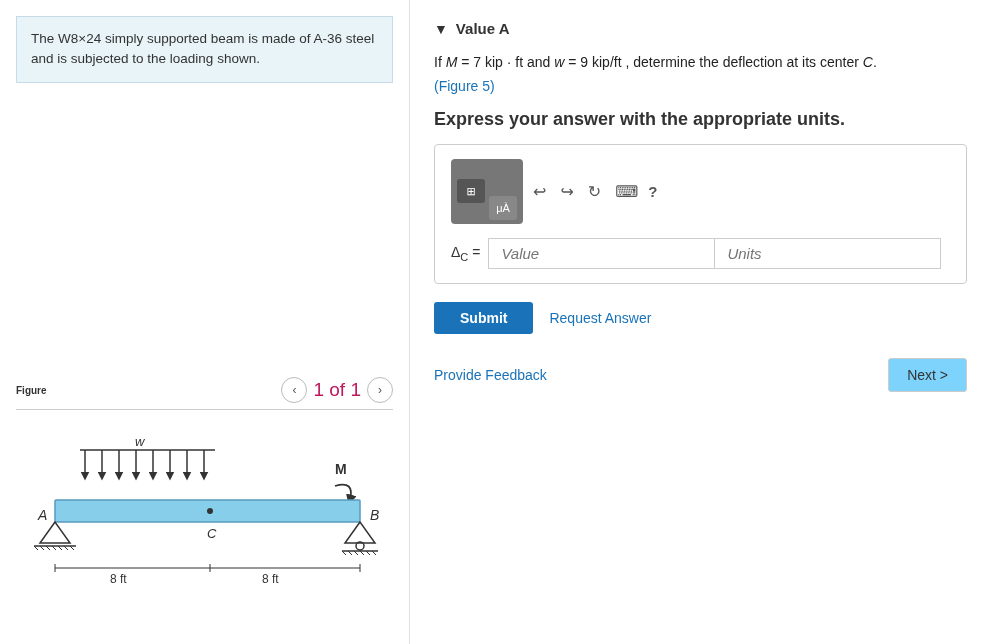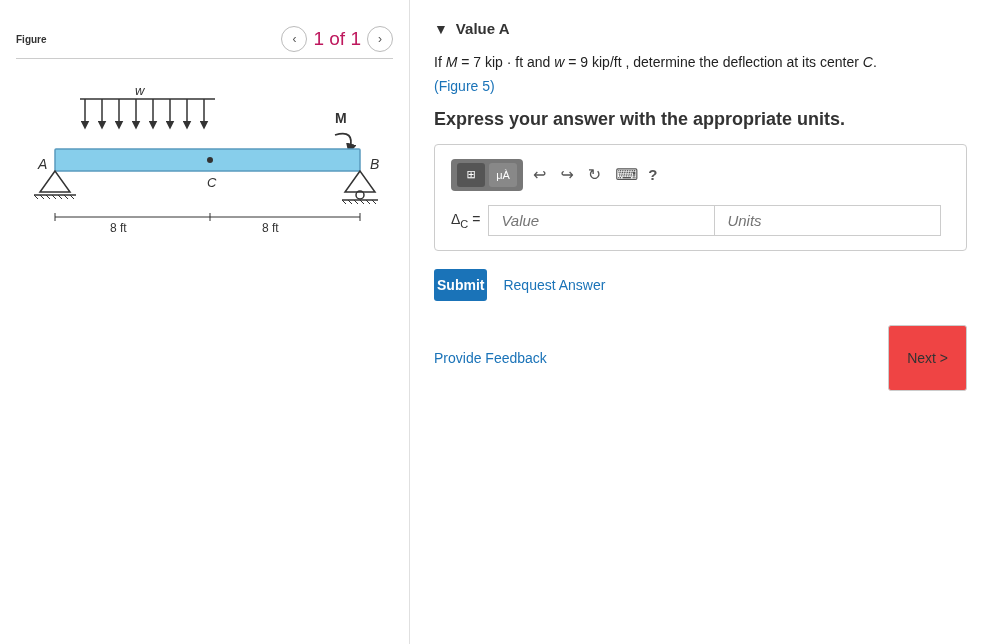--- a/index.html
+++ b/index.html
@@ -143,20 +143,21 @@
       width: 28px;
       height: 24px;
       cursor: pointer;
       display: flex;
       align-items: center;
       justify-content: center;
       font-size: 11px;
     }
     .toolbar-btn.active {
       background: #888;
+      margin-top: 33px;
     }
     .toolbar-icon-btn {
       background: transparent;
       border: none;
       cursor: pointer;
       font-size: 16px;
       color: #555;
       padding: 2px 4px;
     }
     .toolbar-question {
@@ -202,21 +203,21 @@
     .action-row {
       display: flex;
       align-items: center;
       gap: 16px;
       margin-bottom: 24px;
     }
     .submit-btn {
       background: #1a73b8;
       color: #fff;
       border: none;
-      padding: 8px 3px;
+      padding: 8px 26px;
       border-radius: 3px;
       font-size: 14px;
       cursor: pointer;
       font-weight: bold;
     }
     .request-link {
       color: #1a73b8;
       text-decoration: none;
       font-size: 14px;
       cursor: pointer;
@@ -227,36 +228,39 @@
       justify-content: space-between;
       margin-top: 20px;
     }
     .feedback-link {
       color: #1a73b8;
       text-decoration: none;
       font-size: 14px;
       cursor: pointer;
     }
     .next-btn {
-      background: #ef4444;
+      background: #7dd3fc;
       border: 1px solid #ccc;
       border-radius: 3px;
-      padding: 24px 18px;
+      padding: 8px 18px;
       font-size: 14px;
       cursor: pointer;
       color: #333;
       font-weight: normal;
     }
   </style>
 </head>
 <body>
 
 <div class="main-layout">
 
   <div class="left-panel">
+    <div class="problem-statement">
+      <span>The W8×24 simply supported beam is made of A-36 steel and is subjected to the loading shown.</span>
+    </div>
 
     <div class="figure-section">
       <div class="figure-header">
         <span class="figure-title">Figure</span>
         <div class="figure-nav">
           <button class="nav-btn">
             <span>‹</span>
           </button>
           <span class="figure-counter">1 of 1</span>
           <button class="nav-btn">

